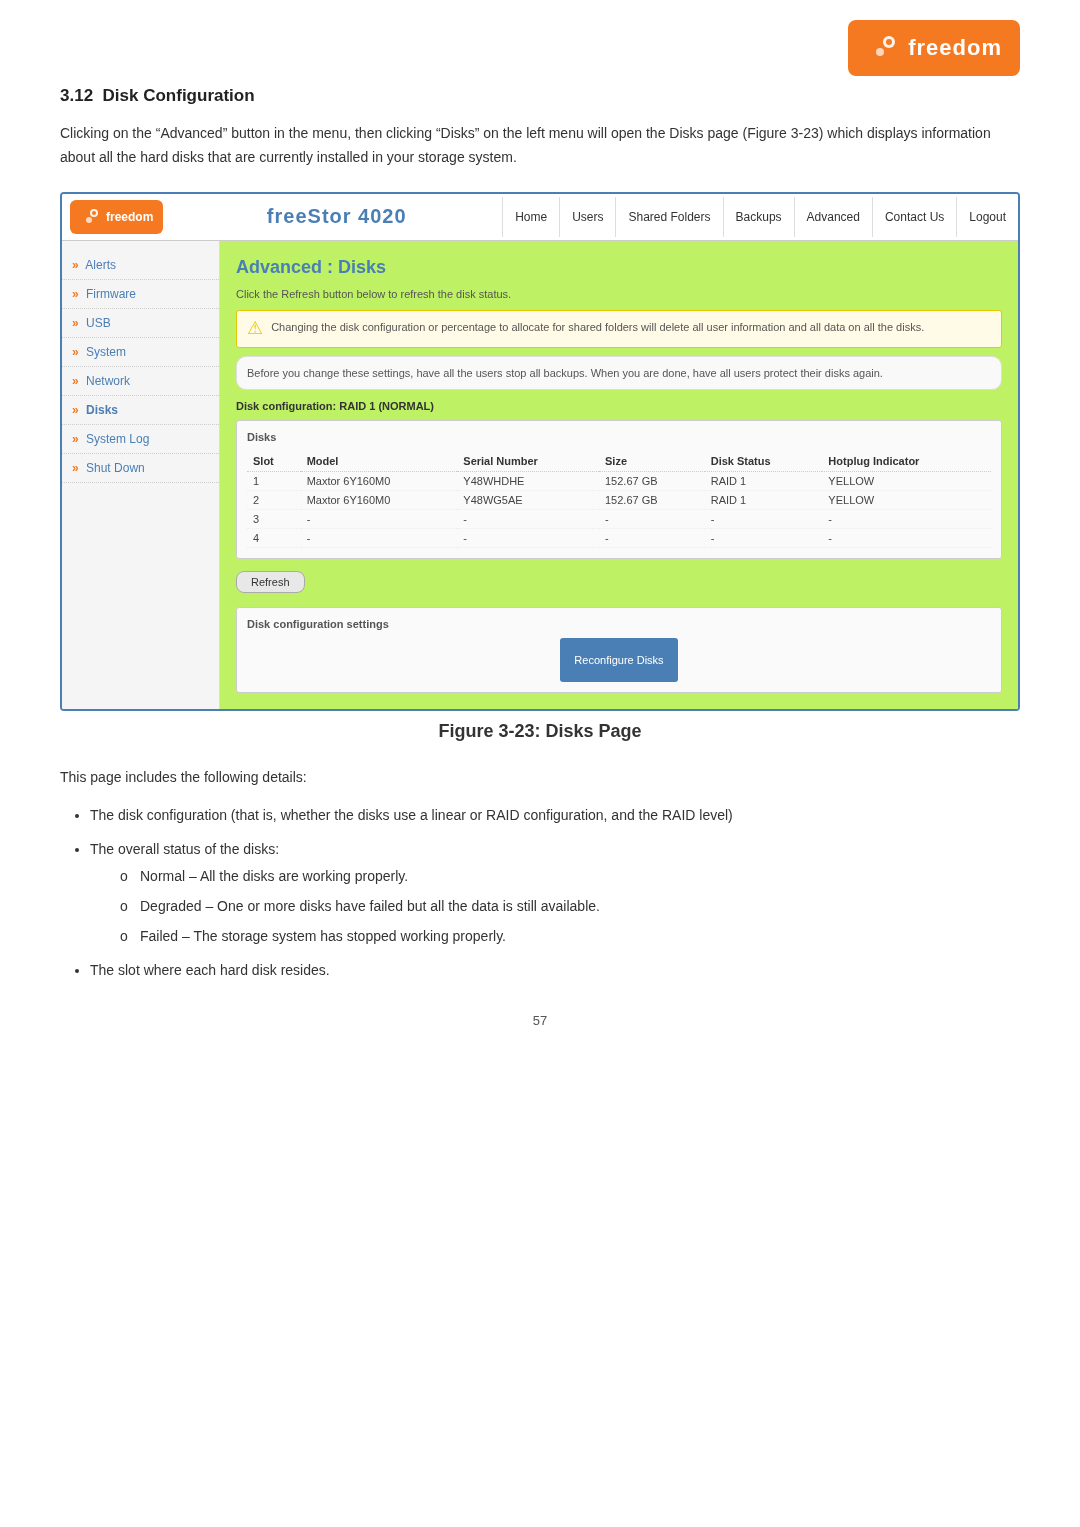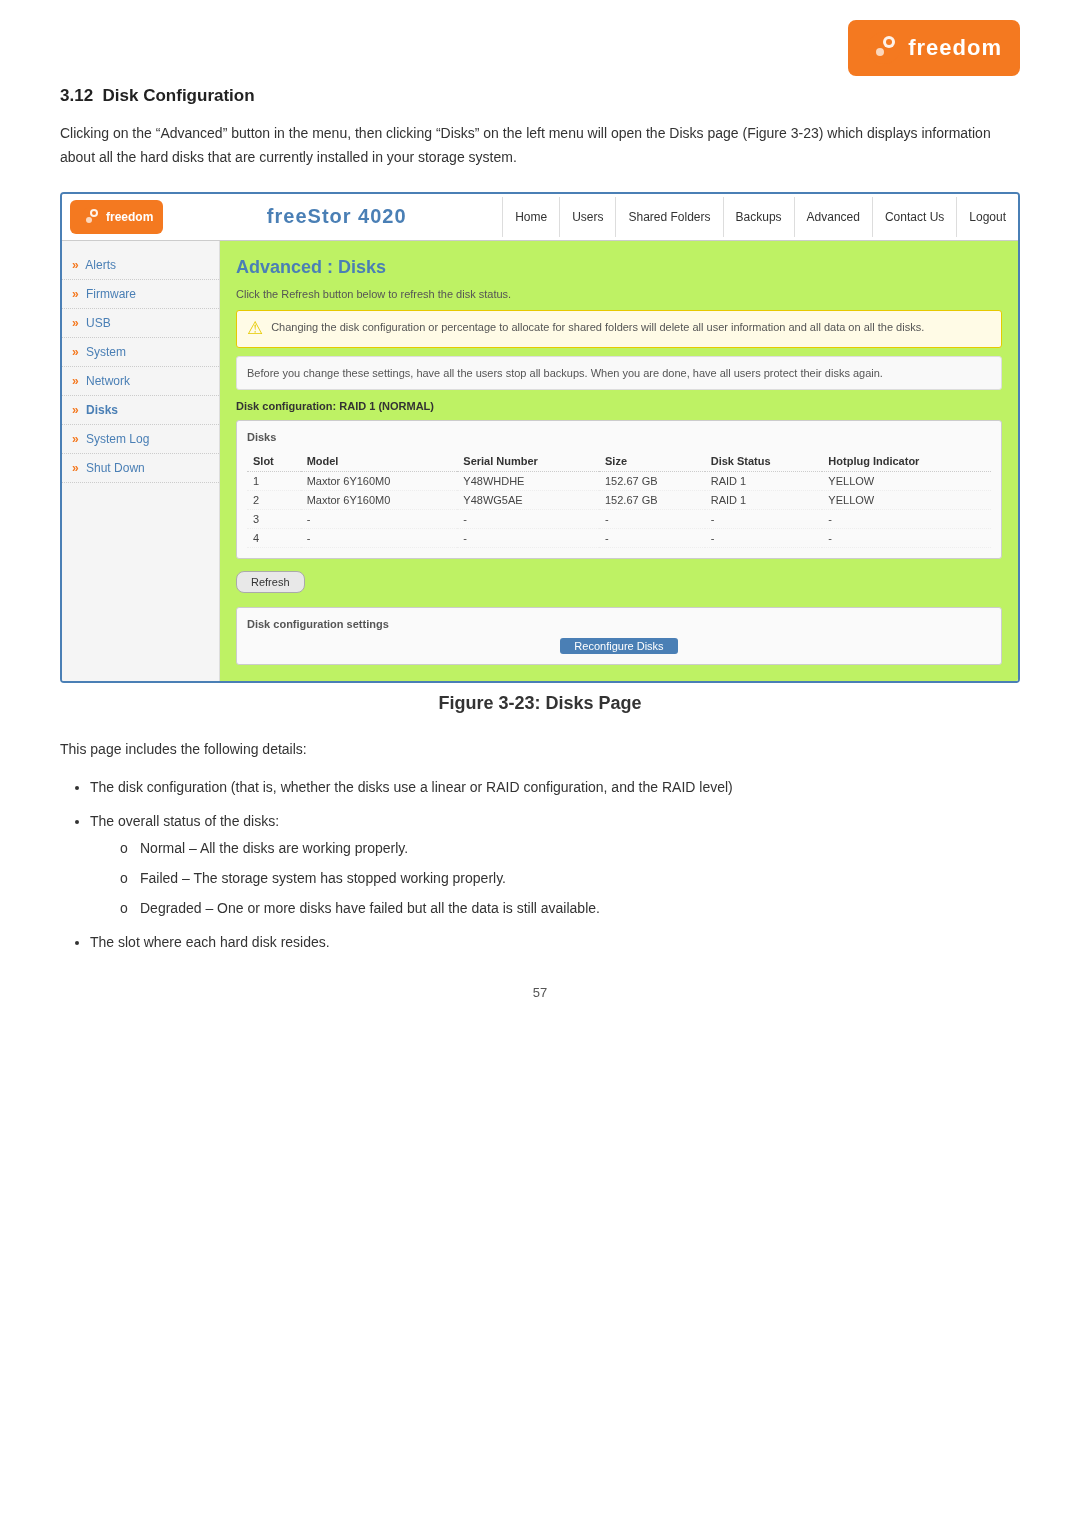--- a/index.html
+++ b/index.html
@@ -173,21 +173,21 @@
       font-size: 18px;
       color: #e6c900;
       flex-shrink: 0;
       margin-top: -2px;
     }
     .warning-text { line-height: 1.5; }
 
     .info-box {
       background: #f9f9f9;
       border: 1px solid #ddd;
-      border-radius: 3px;
+      border-radius: 10px;
       padding: 8px 10px;
       font-size: 11px;
       color: #555;
       margin-bottom: 10px;
       line-height: 1.5;
     }
 
     .raid-label {
       font-size: 11px;
       font-weight: bold;
@@ -270,21 +270,21 @@
       width: 120px;
       background: #fff;
       color: #666;
       letter-spacing: 2px;
     }
     .btn-reconfigure {
       background: #4a7fb5;
       color: #fff;
       border: none;
       border-radius: 3px;
-      padding: 2px 14px;
+      padding: 16px 14px;
       font-size: 11px;
       cursor: pointer;
       display: block;
       margin: 0 auto;
     }
 
     
     .figure-caption {
       text-align: center;
       font-size: 18px;
@@ -474,20 +474,20 @@
 <div class="figure-caption">Figure 3-23: Disks Page</div>
 
 <p class="body-text">This page includes the following details:</p>
 
 <ul class="bullet-list">
   <li>The disk configuration (that is, whether the disks use a linear or RAID configuration, and the RAID level)</li>
   <li>
     The overall status of the disks:
     <ul class="sub-list">
       <li>Normal – All the disks are working properly.</li>
+      <li>Degraded – One or more disks have failed but all the data is still available.</li>
       <li>Failed – The storage system has stopped working properly.</li>
-      <li>Degraded – One or more disks have failed but all the data is still available.</li>
     </ul>
   </li>
   <li>The slot where each hard disk resides.</li>
 </ul>
 
 <div class="page-number">57</div>
 
 </body></html>

